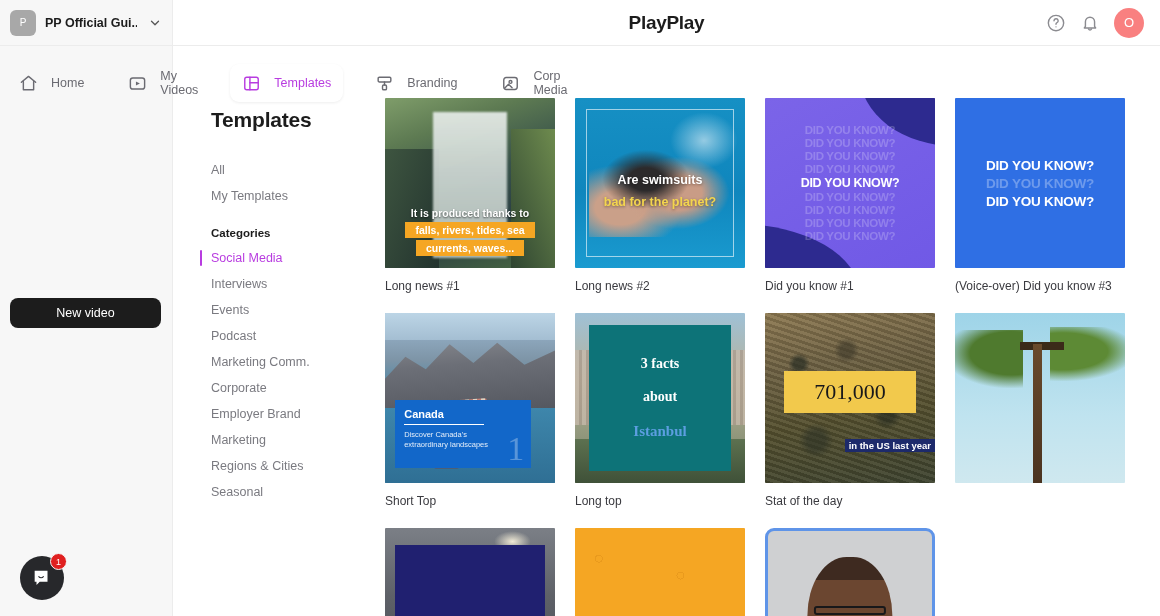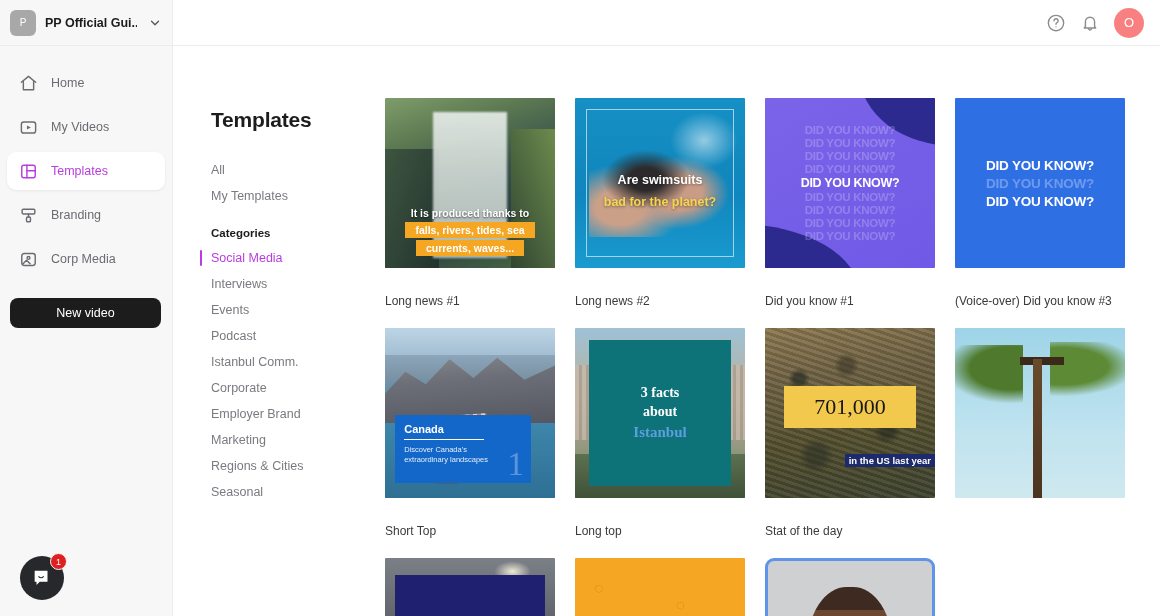--- a/index.html
+++ b/index.html
@@ -30,21 +30,21 @@
     background: #a8a8a8; color: #ffffff;
     font-size: 10px; display: flex; align-items: center; justify-content: center;
     flex: 0 0 26px;
   }
   .org-name {
     font-size: 12.5px; color: #1c1c1c; font-weight: bold;
     white-space: nowrap; overflow: hidden; max-width: 92px;
   }
   .org-caret { margin-left: auto; width: 14px; height: 14px; color: #555; }
 
-  .nav { padding: 18px 7px 0 7px; display: flex; flex-direction: column; gap: 6px; }
+  .nav { padding: 18px 7px 0 7px; display: flex; flex-direction: row; gap: 20px; }
   .nav-item {
     display: flex; align-items: center; gap: 13px;
     height: 38px; padding: 0 12px; border-radius: 9px;
     color: #6b6b72; font-size: 12.5px; cursor: pointer;
   }
   .nav-item.active {
     background: #ffffff; color: #b83ce0;
     box-shadow: 0 1px 3px rgba(0,0,0,.07);
   }
   .nav-item .ico { width: 19px; height: 19px; flex: 0 0 19px; display:block; }
@@ -117,21 +117,21 @@
 
   
   .grid-wrap { flex: 1; padding: 52px 20px 0 0; overflow: hidden; min-width: 0; }
   .grid { display: grid; grid-template-columns: repeat(4, 170px); gap: 20px 20px; }
   .card { width: 170px; cursor: pointer; }
   .thumb {
     width: 170px; height: 170px; border-radius: 1px;
     overflow: hidden; position: relative; background: #ddd;
   }
   .card-label {
-    margin-top: 26px; font-size: 12px; color: #3a3a3f;
+    margin-top: 11px; font-size: 12px; color: #3a3a3f;
     white-space: nowrap; overflow: hidden; text-overflow: ellipsis;
   }
 
   
   .t-falls { background: linear-gradient(160deg,#7f9d6a 0%,#5d7a52 22%,#38524a 48%,#2b4043 70%,#4c6b43 100%); }
   .t-falls .water {
     position:absolute; left:28%; top:8%; width:44%; height:86%;
     background: linear-gradient(180deg,#e6ece8 0%,#cfd8d4 40%,#b6c2bd 100%);
     filter: blur(1px); opacity:.93;
   }
@@ -209,21 +209,21 @@
   .ca-sub { font-size:7.5px; color:#e3edf9; line-height:10px; width:76%; }
   .ca-num { position:absolute; right:7px; bottom:2px; font-size:34px; color:rgba(255,255,255,.3);
     font-weight:normal; line-height:34px; font-family:"Liberation Serif", serif;}
 
   .t-istanbul { background: linear-gradient(180deg,#9fc1d6 0%,#b8b29a 40%,#6f7f62 100%); }
   .t-istanbul .city { position:absolute; left:0; right:0; top:22%; height:44%;
     background: repeating-linear-gradient(90deg,#c6b9aa 0 4px,#ab9c8d 4px 7px); opacity:.8; }
   .t-istanbul .trees { position:absolute; left:0; right:0; bottom:0; height:26%;
     background: linear-gradient(180deg,#5d7150,#3f5138); }
   .ist-box { position:absolute; left:8%; right:8%; top:7%; bottom:7%; background:#0d7378;
-    display:flex; flex-direction:column; align-items:center; justify-content:center; }
+    display:flex; flex-direction:column; align-items:center; justify-content:center;gap:14px; }
   .ist-l { font-size:14px; color:#fff; font-family:"Liberation Serif", serif; font-weight:bold; line-height:19px; }
   .ist-city { font-size:15px; color:#5c9ee0; font-family:"Liberation Serif", serif; font-weight:bold; line-height:22px;}
 
   .t-stat { background: linear-gradient(170deg,#8e7a52 0%,#6f6244 30%,#55502f 60%,#3e4430 100%); }
   .t-stat .tex { position:absolute; inset:0;
     background:
       radial-gradient(circle at 20% 30%, rgba(40,45,35,.7) 0 3%, rgba(0,0,0,0) 6%),
       radial-gradient(circle at 48% 22%, rgba(60,55,40,.6) 0 4%, rgba(0,0,0,0) 8%),
       radial-gradient(circle at 72% 60%, rgba(35,40,30,.6) 0 4%, rgba(0,0,0,0) 9%),
       radial-gradient(circle at 30% 75%, rgba(45,50,38,.6) 0 5%, rgba(0,0,0,0) 10%),
@@ -332,20 +332,21 @@
         <path d="M4 4h14v12H9.5L6 19.5V16H4z" fill="#ffffff"></path>
         <path d="M8.5 10.5c1.2 1.6 3.8 1.6 5 0" fill="none" stroke="#27282b" stroke-width="1.2" stroke-linecap="round"></path>
       </svg>
       <span class="intercom-badge">1</span>
     </div>
   </aside>
 
   <div class="main">
 
     <header class="topbar">
+      <div class="brand">PlayPlay</div>
       <div class="topbar-right">
         <svg class="icon-btn" viewBox="0 0 24 24" fill="none" stroke="currentColor" stroke-width="1.7" stroke-linecap="round" stroke-linejoin="round">
           <circle cx="12" cy="12" r="9.2"></circle>
             <path d="M9.6 9.4a2.5 2.5 0 1 1 3.3 2.4c-.6.3-.9.8-.9 1.5v.3"></path>
             <circle cx="12" cy="16.6" r=".8" fill="currentColor" stroke="none"></circle>
           </svg>
         <svg class="icon-btn" viewBox="0 0 24 24" fill="none" stroke="currentColor" stroke-width="1.7" stroke-linecap="round" stroke-linejoin="round">
           <path d="M6.5 16V10.5a5.5 5.5 0 0 1 11 0V16l1.3 2H5.2z"></path>
             <path d="M10.2 19.2a2 2 0 0 0 3.6 0"></path>
           </svg>
@@ -357,21 +358,21 @@
 
       <div class="cats">
         <div class="page-title">Templates</div>
         <div class="cat-link">All</div>
         <div class="cat-link">My Templates</div>
         <div class="cat-head">Categories</div>
         <div class="cat-link sel">Social Media</div>
         <div class="cat-link">Interviews</div>
         <div class="cat-link">Events</div>
         <div class="cat-link">Podcast</div>
-        <div class="cat-link">Istanbul Comm.</div>
+        <div class="cat-link">Marketing Comm.</div>
         <div class="cat-link">Corporate</div>
         <div class="cat-link">Employer Brand</div>
         <div class="cat-link">Marketing</div>
         <div class="cat-link">Regions &amp; Cities</div>
         <div class="cat-link">Seasonal</div>
       </div>
 
       <div class="grid-wrap">
         <div class="grid">
 

